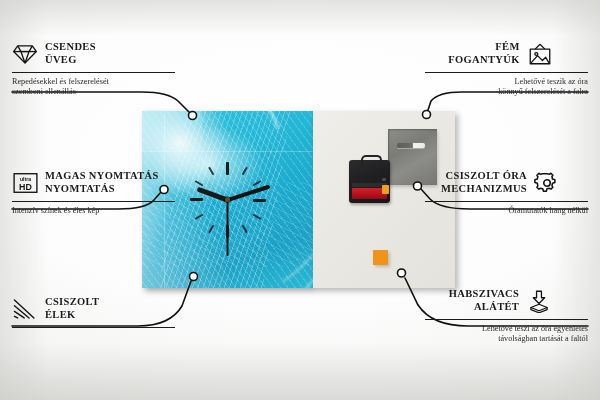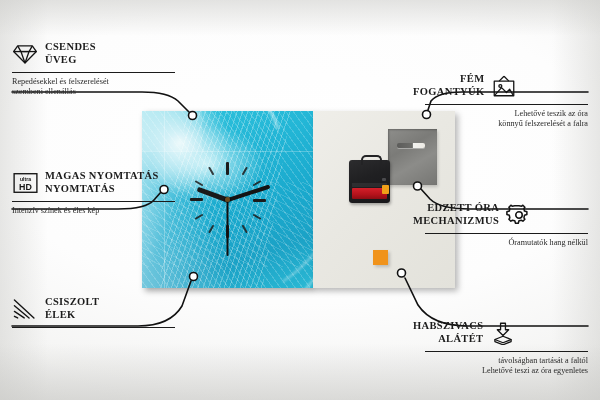--- a/index.html
+++ b/index.html
@@ -97,21 +97,21 @@
   
   .callout{position:absolute;}
   .co-title{font-weight:bold;font-size:10.5px;letter-spacing:.35px;color:#1b1b1b;line-height:12.5px;
     font-family:"Liberation Serif", serif;white-space:nowrap;}
   .co-sub{font-size:8.2px;color:#2a2a2a;line-height:10px;font-family:"Liberation Serif", serif;white-space:nowrap;}
   .co-rule{height:1px;background:#1b1b1b;}
   .ico{width:26px;height:24px;flex:0 0 26px;}
   .ico svg{display:block;}
   .row{display:flex;align-items:center;gap:7px;}
   .left .row{justify-content:flex-start;}
-  .right .row{justify-content:flex-start;margin-top:32px;}
+  .right .row{justify-content:center;}
   .left .co-sub,.left .co-title{text-align:left;}
   .right .co-sub,.right .co-title{text-align:right;}
   .titles{display:flex;flex-direction:column;}
 
   
   #wires{position:absolute;left:0;top:0;width:600px;height:400px;pointer-events:none;}
 </style>
 </head>
 <body>
 
@@ -287,21 +287,21 @@
       </span>
     </div>
     <div class="co-rule" style="width:163px;margin:6px 0 4px auto;"></div>
     <div class="co-sub">Lehetővé teszik az óra</div>
     <div class="co-sub">könnyű felszerelését a falra</div>
   </div>
 
   <div class="callout right" style="left:413px;top:170px;width:175px;">
     <div class="row">
       <span class="titles" style="align-items:flex-end;">
-        <span class="co-title">EDZETT ÓRA</span>
+        <span class="co-title">CSISZOLT ÓRA</span>
         <span class="co-title">MECHANIZMUS</span>
       </span>
       <span class="ico">
         <svg viewBox="0 0 32 28" width="26" height="24">
           <g fill="none" stroke="#141414" stroke-width="1.9" stroke-linejoin="round">
             <path d="M16 3 l3.2 .6 1.6-1.1 2.4 2.4 -1.1 1.6 .6 3.2 3 .9 v3.4 l-3 .9 -.6 3.2 1.1 1.6 -2.4 2.4 -1.6-1.1 -3.2 .6 -.9 3 h-3.4 l-.9-3 -3.2-.6 -1.6 1.1 -2.4-2.4 1.1-1.6 -.6-3.2 -3-.9 v-3.4 l3-.9 .6-3.2 -1.1-1.6 2.4-2.4 1.6 1.1 3.2-.6 z" transform="translate(0,-.5) scale(1)"></path>
             <circle cx="16" cy="14" r="4"></circle>
           </g>
         </svg>
       </span>
@@ -320,17 +320,17 @@
         <svg viewBox="0 0 32 28" width="26" height="24">
           <g fill="none" stroke="#141414" stroke-width="1.6" stroke-linejoin="round">
             <path d="M13 2 h6 v8 h4 l-7 7 -7-7 h4 z"></path>
             <path d="M16 18 l10 4 -10 4 -10-4 z"></path>
             <path d="M6 22 v2.5 l10 4 10-4 V22"></path>
           </g>
         </svg>
       </span>
     </div>
     <div class="co-rule" style="width:163px;margin:6px 0 4px auto;"></div>
+    <div class="co-sub">Lehetővé teszi az óra egyenletes</div>
     <div class="co-sub">távolságban tartását a faltól</div>
-    <div class="co-sub">Lehetővé teszi az óra egyenletes</div>
   </div>
 
 </div>
 
 </body></html>

